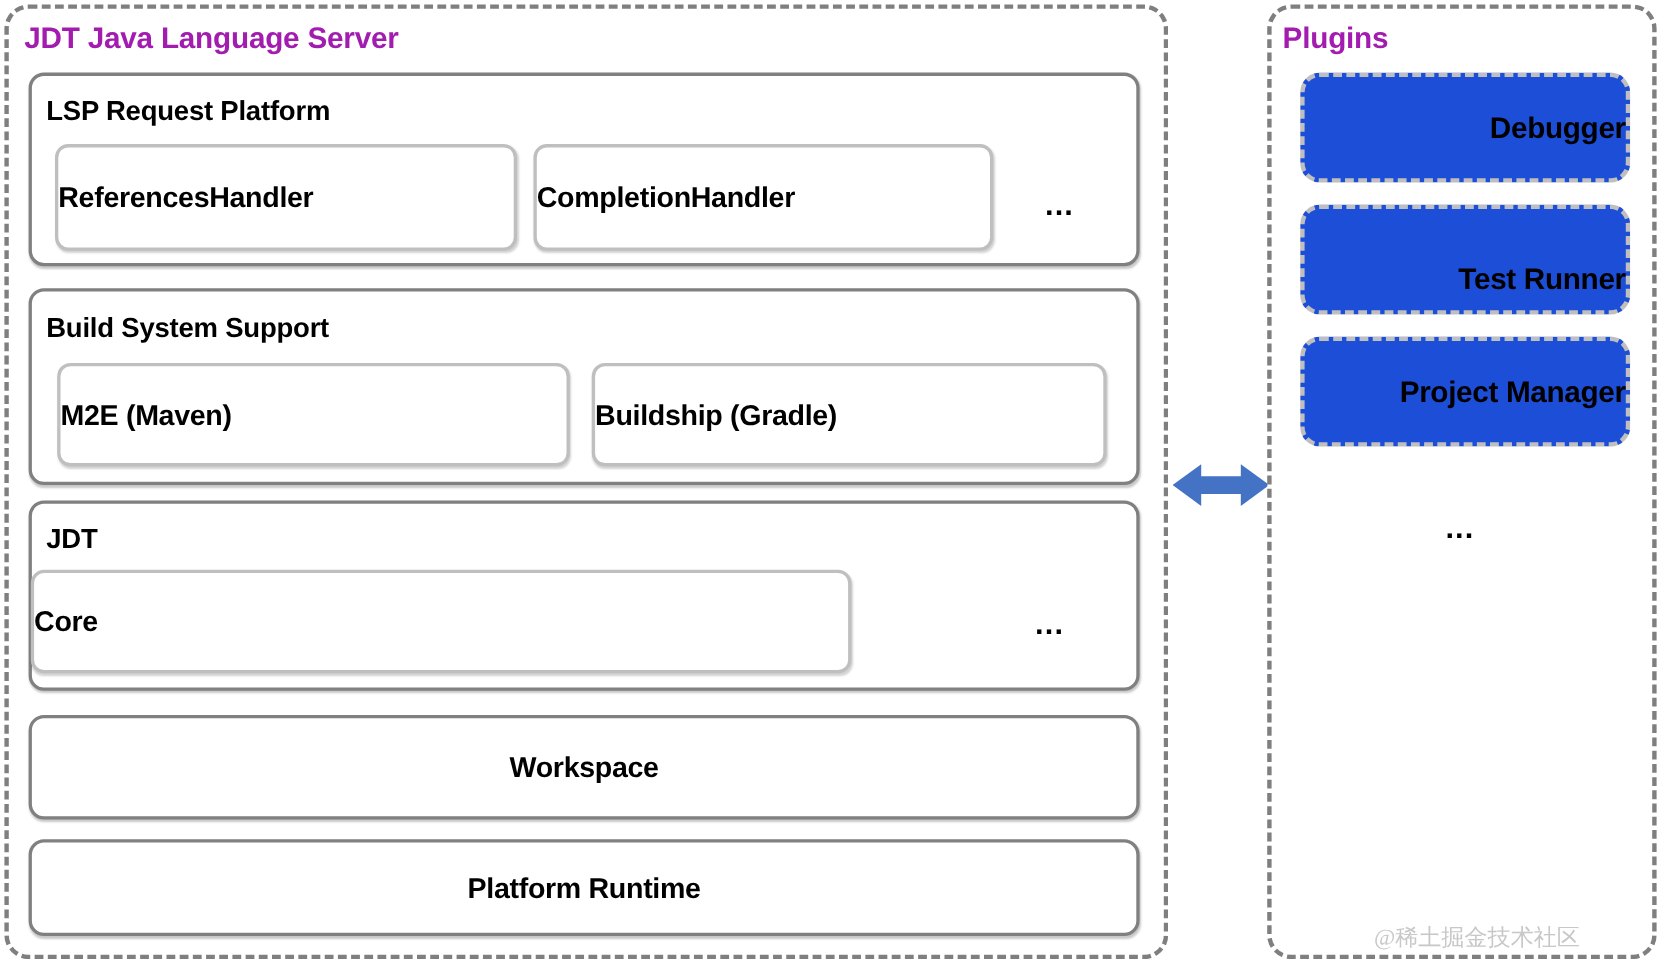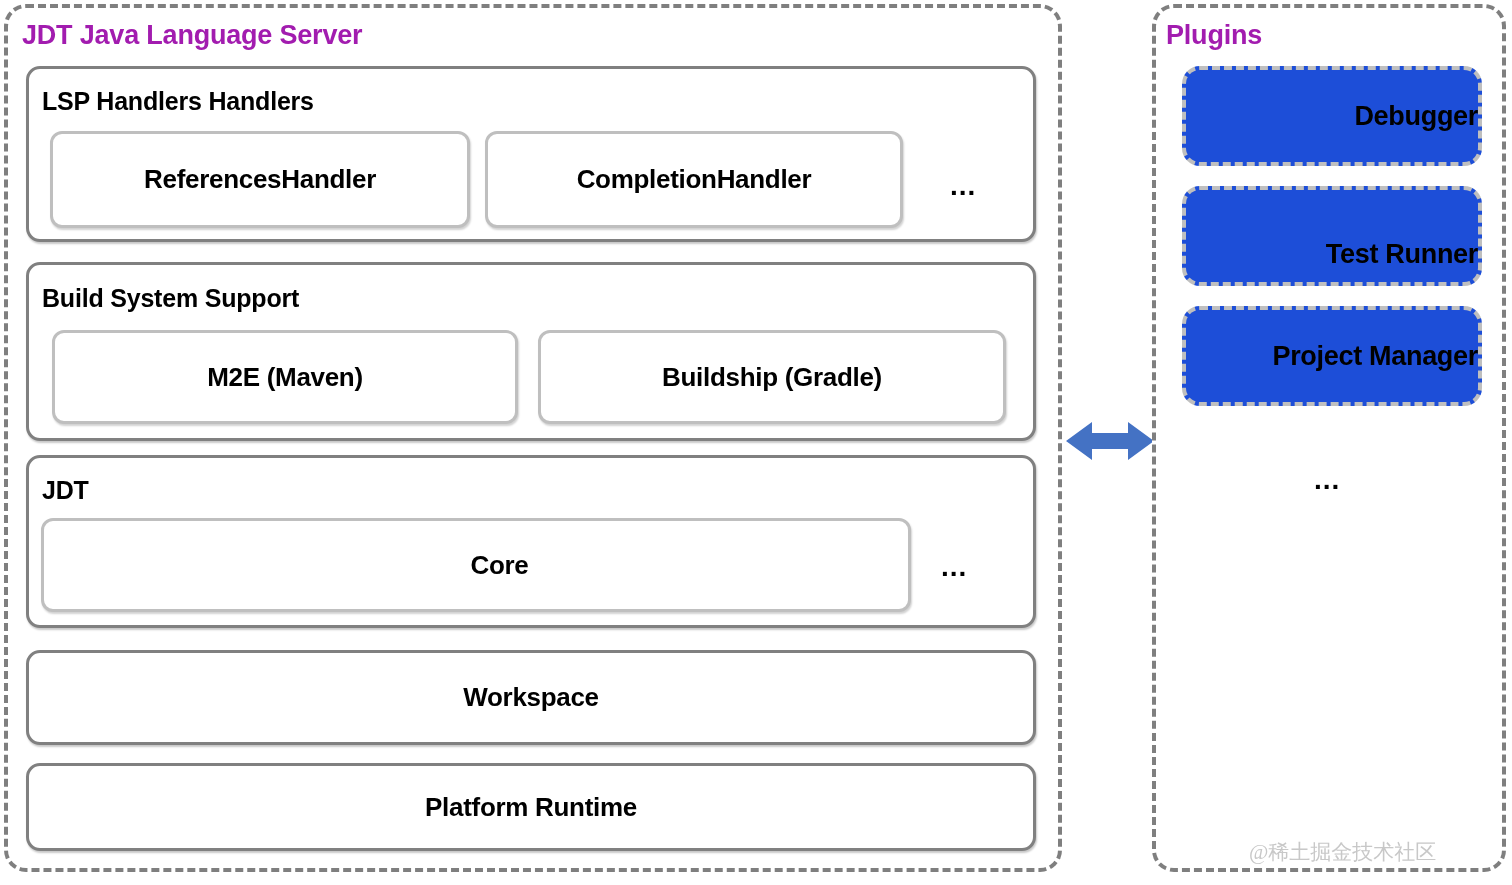--- a/index.html
+++ b/index.html
@@ -59,21 +59,21 @@
   
   .leaf-box {
     position: absolute;
     box-sizing: border-box;
     border: 3px solid #bfbfbf;
     border-radius: 12px;
     background: #ffffff;
     box-shadow: 1px 2px 2px rgba(0,0,0,0.18);
     display: flex;
     align-items: center;
-    justify-content: center;
+    justify-content: flex-start;
   }
 
   .leaf-label {
     font-weight: bold;
     color: #000000;
     white-space: nowrap;
     letter-spacing: -0.3px;
   }
 
   
@@ -140,21 +140,21 @@
 <body>
 
 <div id="canvas">
 
   <div class="dashed-panel" style="left:4px; top:4px; width:1058px; height:868px;"></div>
 
   <div class="panel-title" style="left:22px; top:20px; font-size:27px;">JDT Java Language Server</div>
 
   <div class="group-box" style="left:26px; top:66px; width:1010px; height:176px;"></div>
 
-  <div class="group-label" style="left:42px; top:87px; font-size:25px;">LSP Handlers Handlers</div>
+  <div class="group-label" style="left:42px; top:87px; font-size:25px;">LSP Request Platform</div>
 
   <div class="leaf-box" style="left:50px; top:131px; width:420px; height:97px;">
     <span class="leaf-label" style="font-size:26px;">ReferencesHandler</span>
   </div>
 
   <div class="leaf-box" style="left:485px; top:131px; width:418px; height:97px;">
     <span class="leaf-label" style="font-size:26px;">CompletionHandler</span>
   </div>
 
   <div class="ellipsis" style="left:950px; top:172px; font-size:28px;">...</div>
@@ -168,21 +168,21 @@
   </div>
 
   <div class="leaf-box" style="left:538px; top:330px; width:468px; height:94px;">
     <span class="leaf-label" style="font-size:26px;">Buildship (Gradle)</span>
   </div>
 
   <div class="group-box" style="left:26px; top:455px; width:1010px; height:173px;"></div>
 
   <div class="group-label" style="left:42px; top:476px; font-size:25px;">JDT</div>
 
-  <div class="leaf-box" style="left:41px; top:518px; width:870px; height:94px;padding-left:47px;">
+  <div class="leaf-box" style="left:28px; top:518px; width:746px; height:94px;">
     <span class="leaf-label" style="font-size:26px;">Core</span>
   </div>
 
   <div class="ellipsis" style="left:941px; top:553px; font-size:28px;">...</div>
 
   <div class="wide-box" style="left:26px; top:650px; width:1010px; height:95px;">
     <span class="wide-label" style="font-size:26px;">Workspace</span>
   </div>
 
   <div class="wide-box" style="left:26px; top:763px; width:1010px; height:88px;">

